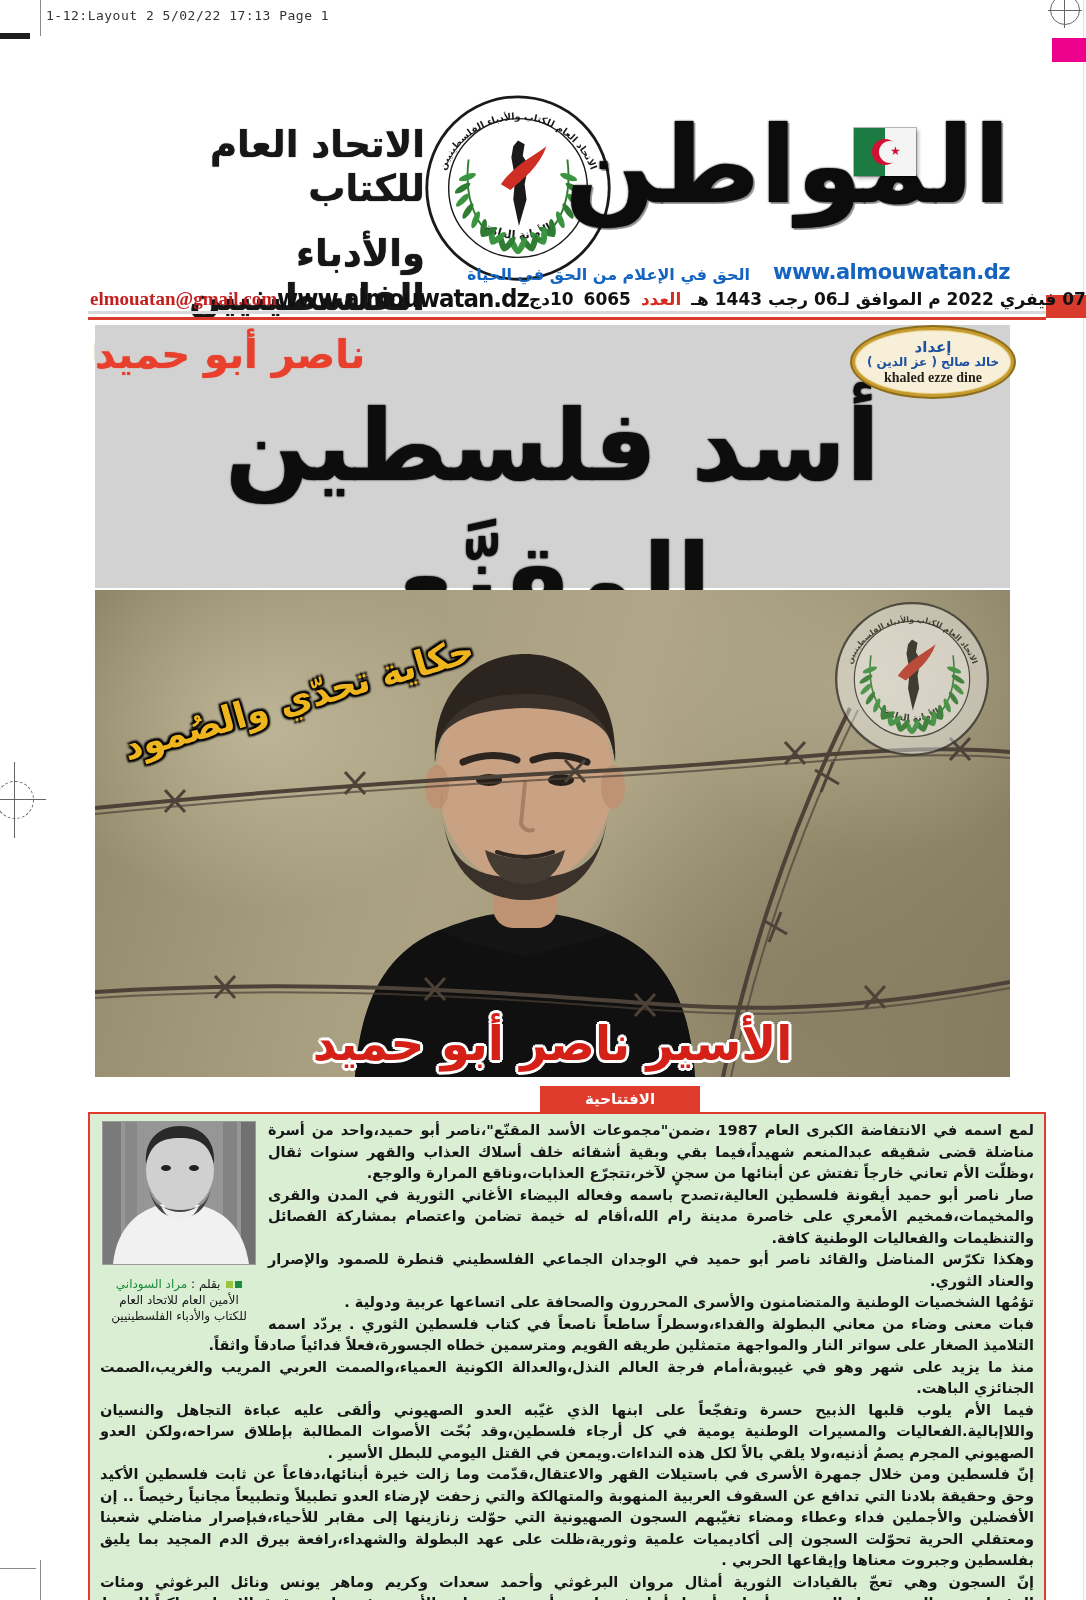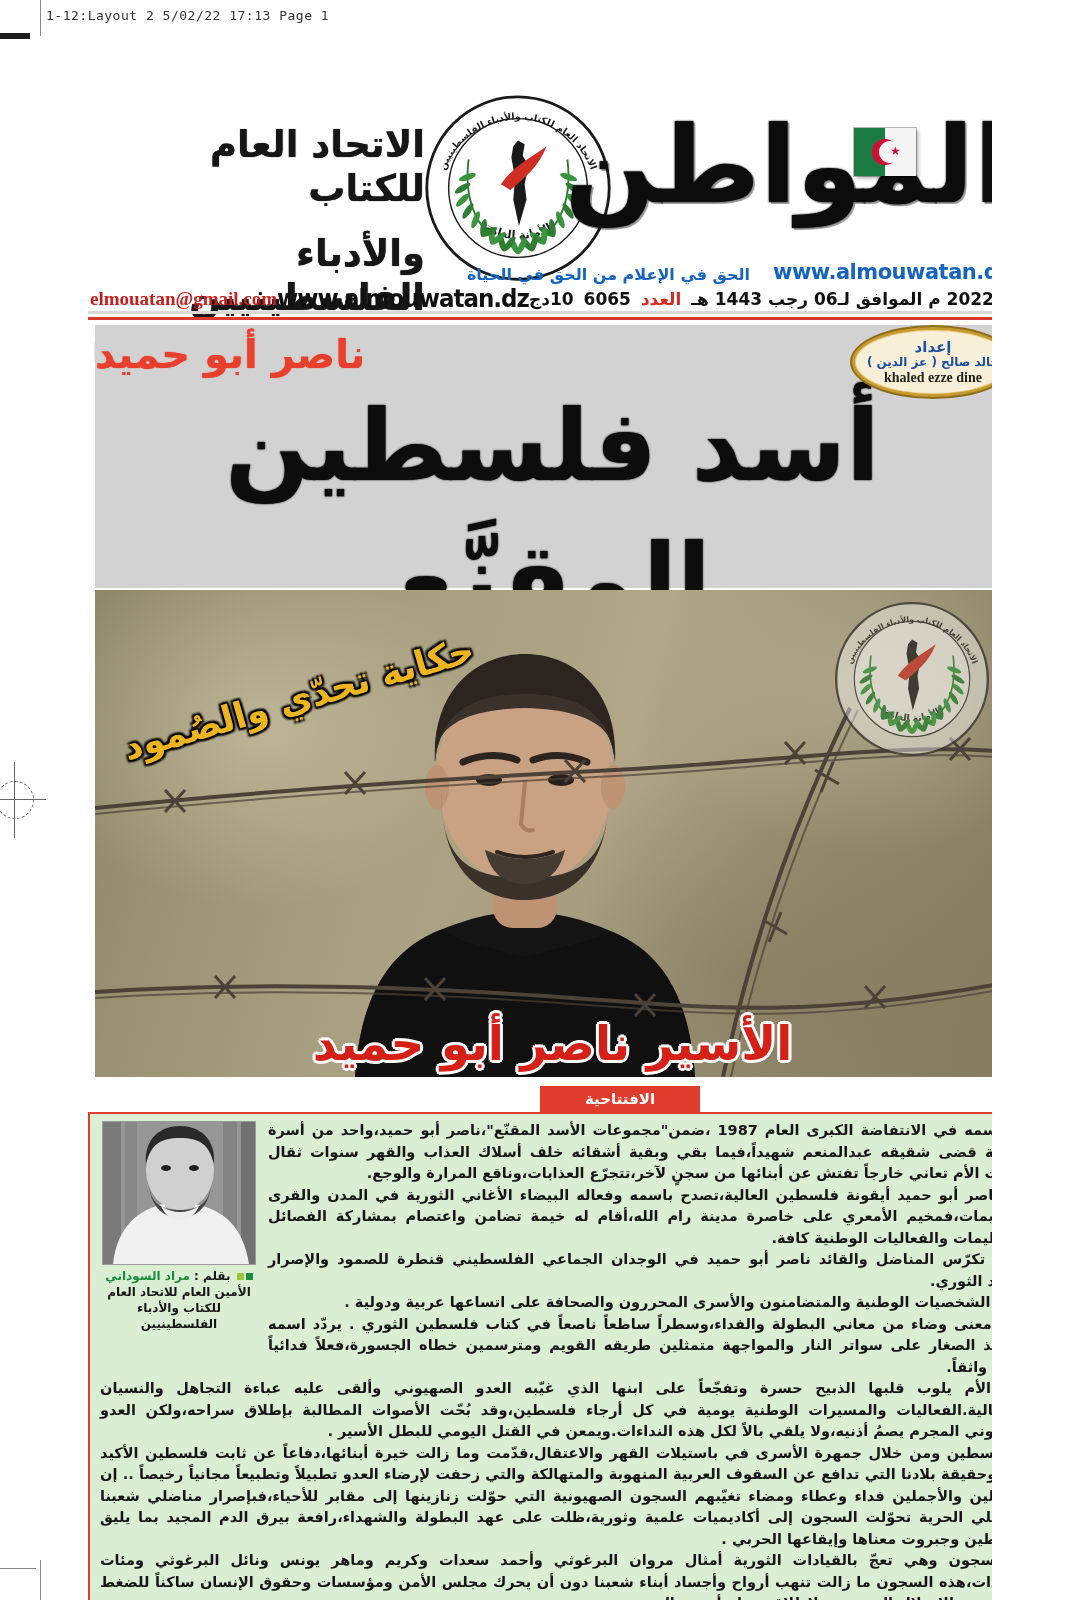--- a/index.html
+++ b/index.html
@@ -1,16 +1,16 @@
 <!DOCTYPE html>
 <html lang="ar"><head>
 <meta charset="utf-8">
 <style>
   html,body{margin:0;padding:0;background:#fff;}
-  .page{position:relative;width:992px;height:1600px;background:#ffffff;overflow:hidden;
+  .page{position:relative;width:1086px;height:1600px;background:#ffffff;overflow:hidden;
         font-family:"DejaVu Sans",sans-serif;}
 
   
   .slug{position:absolute;left:46px;top:8px;font-family:"DejaVu Sans Mono",monospace;
         font-size:13px;color:#333;letter-spacing:.5px;}
   .slug-vline{position:absolute;left:40px;top:0;width:1px;height:36px;background:#8a8a8a;}
   .slug-bar{position:absolute;left:0;top:33px;width:30px;height:6px;background:#1d1d1d;}
   .regmark{position:absolute;}
   .reg-circle{position:absolute;border:1px dashed #666;border-radius:50%;}
   .reg-h{position:absolute;height:1px;background:#666;}
@@ -99,22 +99,22 @@
   .edit-label{position:absolute;left:540px;top:1086px;width:160px;height:26px;background:#e03c2d;
       color:#fff;display:flex;align-items:center;justify-content:center;direction:rtl;
       font-weight:bold;font-size:15px;z-index:4;}
   .editorial{position:absolute;left:88px;top:1112px;width:958px;min-height:392px;background:#d9eed3;
       border:2px solid #e03c2d;box-sizing:border-box;padding:6px 10px 8px 10px;direction:rtl;}
   .editorial p{margin:0;color:#161616;font-weight:bold;font-size:14.5px;line-height:21.5px;
       text-align:justify;}
   .author-box{float:left;width:158px;margin:2px 10px 4px 0;}
   .author-photo{width:152px;height:142px;margin:0 auto;position:relative;overflow:hidden;
       filter:grayscale(1) contrast(1.02);box-shadow:0 0 0 1px #9a9a9a;}
-  .author-caption{direction:rtl;text-align:center;font-weight:bold;font-size:12px;line-height:16px;
-      color:#161616;margin-top:4px;}
+  .author-caption{direction:rtl;text-align:center;font-weight:normal;font-size:12px;line-height:16px;
+      color:#161616;margin-top:12px;}
   .author-name{color:#1e8c3c;}
   .sq{display:inline-block;width:7px;height:7px;background:#1e8c3c;margin-left:2px;}
   .sq2{background:#9bc53d;}
 </style>
 </head>
 <body>
 
 <div class="page">
 
   <div class="slug-vline"></div>
@@ -358,20 +358,21 @@
         <div>الأمين العام للاتحاد العام</div>
         <div>للكتاب والأدباء الفلسطينيين</div>
       </div>
     </aside>
     <div class="paragraphs">
         <p>لمع اسمه في الانتفاضة الكبرى العام 1987 ،ضمن"مجموعات الأسد المقنّع"،ناصر أبو حميد،واحد من أسرة مناضلة قضى شقيقه عبدالمنعم شهيداً،فيما بقي وبقية أشقائه خلف أسلاك العذاب والقهر سنوات ثقال ،وظلّت الأم تعاني خارجاً تفتش عن أبنائها من سجنٍ لآخر،تتجرّع العذابات،وناقع المرارة والوجع.</p>
         <p>صار ناصر أبو حميد أيقونة فلسطين العالية،تصدح باسمه وفعاله البيضاء الأغاني الثورية في المدن والقرى والمخيمات،فمخيم الأمعري على خاصرة مدينة رام الله،أقام له خيمة تضامن واعتصام بمشاركة الفصائل والتنظيمات والفعاليات الوطنية كافة.</p>
         <p>وهكذا تكرّس المناضل والقائد ناصر أبو حميد في الوجدان الجماعي الفلسطيني قنطرة للصمود والإصرار والعناد الثوري.</p>
         <p>تؤمُها الشخصيات الوطنية والمتضامنون والأسرى المحررون والصحافة على اتساعها عربية ودولية .</p>
         <p>فبات معنى وضاء من معاني البطولة والفداء،وسطراً ساطعاً ناصعاً في كتاب فلسطين الثوري . يردّد اسمه التلاميذ الصغار على سواتر النار والمواجهة متمثلين طريقه القويم ومترسمين خطاه الجسورة،فعلاً فدائياً صادقاً واثقاً.</p>
+        <p>منذ ما يزيد على شهر وهو في غيبوبة،أمام فرجة العالم النذل،والعدالة الكونية العمياء،والصمت العربي المريب والغريب،الصمت الجنائزي الباهت.</p>
         <p>فيما الأم يلوب قلبها الذبيح حسرة وتفجّعاً على ابنها الذي غيّبه العدو الصهيوني وألقى عليه عباءة التجاهل والنسيان واللاإبالية.الفعاليات والمسيرات الوطنية يومية في كل أرجاء فلسطين،وقد بُحّت الأصوات المطالبة بإطلاق سراحه،ولكن العدو الصهيوني المجرم يصمُ أذنيه،ولا يلقي بالاً لكل هذه النداءات.ويمعن في القتل اليومي للبطل الأسير .</p>
         <p>إنّ فلسطين ومن خلال جمهرة الأسرى في باستيلات القهر والاعتقال،قدّمت وما زالت خيرة أبنائها،دفاعاً عن ثابت فلسطين الأكيد وحق وحقيقة بلادنا التي تدافع عن السقوف العربية المنهوبة والمتهالكة والتي زحفت لإرضاء العدو تطبيلاً وتطبيعاً مجانياً رخيصاً .. إن الأفضلين والأجملين فداء وعطاء ومضاء تغيّبهم السجون الصهيونية التي حوّلت زنازينها إلى مقابر للأحياء،فبإصرار مناضلي شعبنا ومعتقلي الحرية تحوّلت السجون إلى أكاديميات علمية وثورية،ظلت على عهد البطولة والشهداء،رافعة بيرق الدم المجيد بما يليق بفلسطين وجبروت معناها وإيقاعها الحربي .</p>
         <p>إنّ السجون وهي تعجّ بالقيادات الثورية أمثال مروان البرغوثي وأحمد سعدات وكريم وماهر يونس ونائل البرغوثي ومئات المؤبدات،هذه السجون ما زالت تنهب أرواح وأجساد أبناء شعبنا دون أن يحرك مجلس الأمن ومؤسسات وحقوق الإنسان ساكناً للضغط على عصب الاحتلال الصهيوني لإطلاق سراح أسرى الحرية .</p>
       </div>
 
   </div>
 
 </div>
 
 </body></html>

